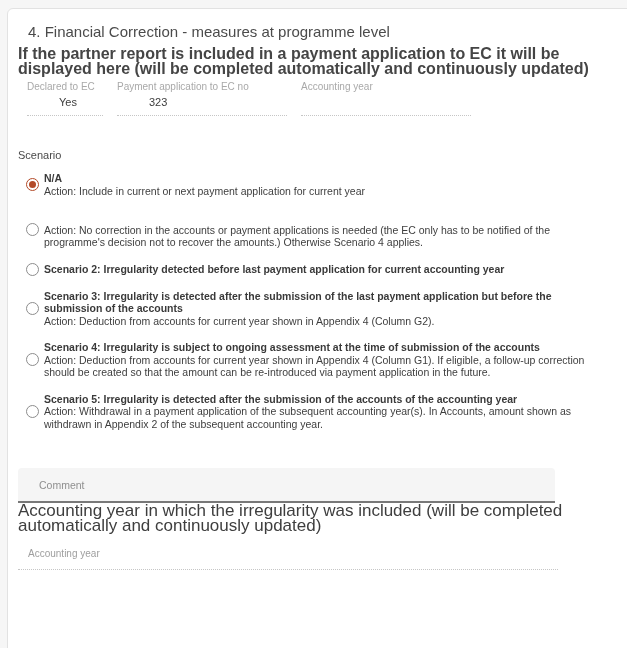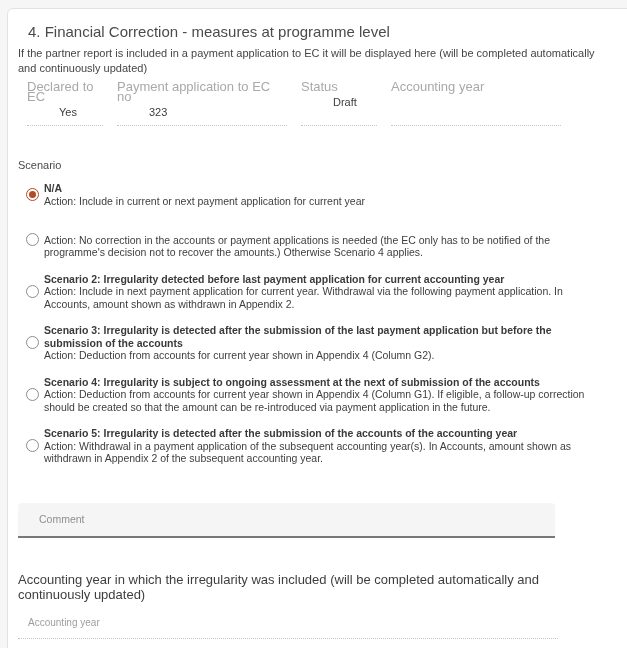--- a/index.html
+++ b/index.html
@@ -3,27 +3,27 @@
 <meta charset="utf-8">
 <style>
   * { margin:0; padding:0; box-sizing:border-box; }
   html,body { width:627px; height:648px; overflow:hidden; background:#f6f6f6;
     font-family:"Liberation Sans", sans-serif; color:#3e3e3e; }
   .card { position:absolute; left:7px; top:8px; width:634px; height:690px;
     background:#ffffff; border:1px solid #e2e2e2; border-radius:6px; }
   .card-inner { padding:13px 0 0 10px; }
 
   .title { margin-left:10px; font-size:15px; font-weight:400; color:#4b4b4b; line-height:20px; }
-  .desc { margin-top:4px; width:578px; font-size:11px; line-height:15px; color:#454545; }
+  .desc { margin-top:4px; width:578px; font-size:16px; line-height:15px; color:#454545;font-weight:bold; }
 
   .fields-row { display:flex; gap:14px; margin-top:6px; margin-left:9px; }
   .field { border-bottom:1px dotted #c6c6c6; padding-bottom:6px; }
   .field.w-sm { width:76px; }
   .field.w-lg { width:170px; }
-  .field-label { font-size:13px; color:#a9a9a9; line-height:10px; }
+  .field-label { font-size:10px; color:#a9a9a9; line-height:10px; }
   .field-value { font-size:11px; color:#3d3d3d; line-height:14px; margin-top:3px; white-space:nowrap;margin-left:32px; }
 
   .scenario-label { margin:33px 0 0 0; font-size:11px; color:#4a4a4a; }
   .options { margin-top:11px; display:flex; flex-direction:column; gap:14px; }
   .option { display:flex; align-items:center; margin-left:8px; }
   .radio { flex:none; width:13px; height:13px; border-radius:50%;
     border:1.5px solid #8d8d8d; margin-right:5px; position:relative; background:#fff; cursor:pointer; }
   .radio.checked { border-color:var(--accent,#b34a28); }
   .radio.checked::after { content:""; position:absolute; left:50%; top:50%;
     width:7px; height:7px; margin:-3.5px 0 0 -3.5px; border-radius:50%;
@@ -32,45 +32,41 @@
   .option-title { font-weight:bold; color:#3a3a3a; }
 
   .comment-box { margin:38px 0 0 0; width:537px; height:35px; background:#f5f5f5;
     border-radius:4px 4px 0 0; border-bottom:2px solid #787878;
     display:flex; align-items:center; cursor:text; }
   .comment-box input { border:none; outline:none; background:transparent; width:100%;
     padding-left:21px; font-family:"Liberation Sans", sans-serif;
     font-size:10.5px; color:#3e3e3e; }
   .comment-box input::placeholder { color:#8f8f8f; opacity:1; }
 
-  .bottom-text { margin-top:34px; width:578px; font-size:13px; line-height:15px; color:#3e3e3e; }
+  .bottom-text { width:578px; font-size:17px; line-height:15px; color:#3e3e3e; }
   .bottom-field { margin-top:15px; width:540px; border-bottom:1px dotted #c6c6c6; padding:0 0 9px 10px; }
   .bottom-field-label { font-size:10px; color:#9e9e9e; line-height:12px; }
 </style>
 </head>
 <body>
 
 <div class="card">
   <div class="card-inner">
 
     <div class="title">4. Financial Correction - measures at programme level</div>
     <div class="desc">If the partner report is included in a payment application to EC it will be displayed here (will be completed automatically and continuously updated)</div>
 
     <div class="fields-row">
       <div class="field w-sm">
         <div class="field-label">Declared to EC</div>
         <div class="field-value">Yes</div>
       </div>
       <div class="field w-lg">
         <div class="field-label">Payment application to EC no</div>
         <div class="field-value">323</div>
-      </div>
-      <div class="field w-sm">
-        <div class="field-label">Status</div>
-        <div class="field-value">Draft</div>
       </div>
       <div class="field w-lg">
         <div class="field-label">Accounting year</div>
       </div>
     </div>
 
     <div class="scenario-label">Scenario</div>
 
     <div class="options" id="options">
   <div class="option">
@@ -86,36 +82,35 @@
     <span class="option-text">
       <br>
       <span class="option-action">Action: No correction in the accounts or payment applications is needed (the EC only has to be notified of the programme's decision not to recover the amounts.) Otherwise Scenario 4 applies.</span>
     </span>
   </div>
 
   <div class="option">
     <span class="radio"></span>
     <span class="option-text">
       <span class="option-title">Scenario 2: Irregularity detected before last payment application for current accounting year</span><br>
-      <span class="option-action">Action: Include in next payment application for current year. Withdrawal via the following payment application. In Accounts, amount shown as withdrawn in Appendix 2.</span>
     </span>
   </div>
 
   <div class="option">
     <span class="radio"></span>
     <span class="option-text">
       <span class="option-title">Scenario 3: Irregularity is detected after the submission of the last payment application but before the submission of the accounts</span><br>
       <span class="option-action">Action: Deduction from accounts for current year shown in Appendix 4 (Column G2).</span>
     </span>
   </div>
 
   <div class="option">
     <span class="radio"></span>
     <span class="option-text">
-      <span class="option-title">Scenario 4: Irregularity is subject to ongoing assessment at the next of submission of the accounts</span><br>
+      <span class="option-title">Scenario 4: Irregularity is subject to ongoing assessment at the time of submission of the accounts</span><br>
       <span class="option-action">Action: Deduction from accounts for current year shown in Appendix 4 (Column G1). If eligible, a follow-up correction should be created so that the amount can be re-introduced via payment application in the future.</span>
     </span>
   </div>
 
   <div class="option">
     <span class="radio"></span>
     <span class="option-text">
       <span class="option-title">Scenario 5: Irregularity is detected after the submission of the accounts of the accounting year</span><br>
       <span class="option-action">Action: Withdrawal in a payment application of the subsequent accounting year(s). In Accounts, amount shown as withdrawn in Appendix 2 of the subsequent accounting year.</span>
     </span>

